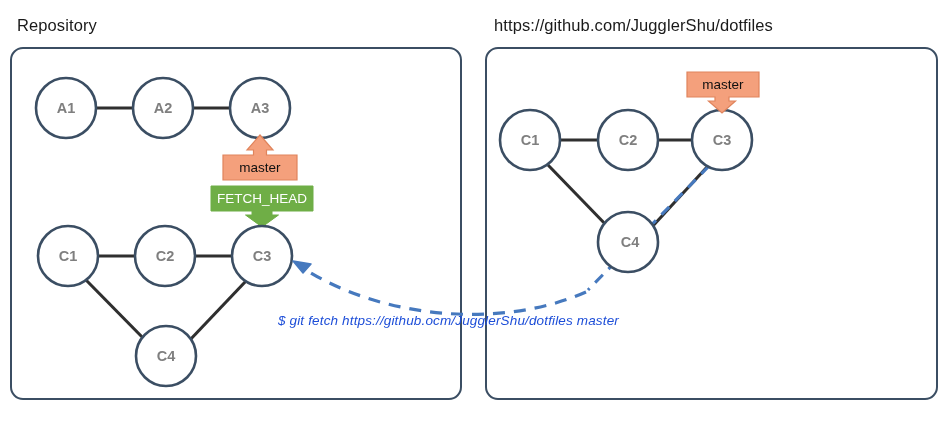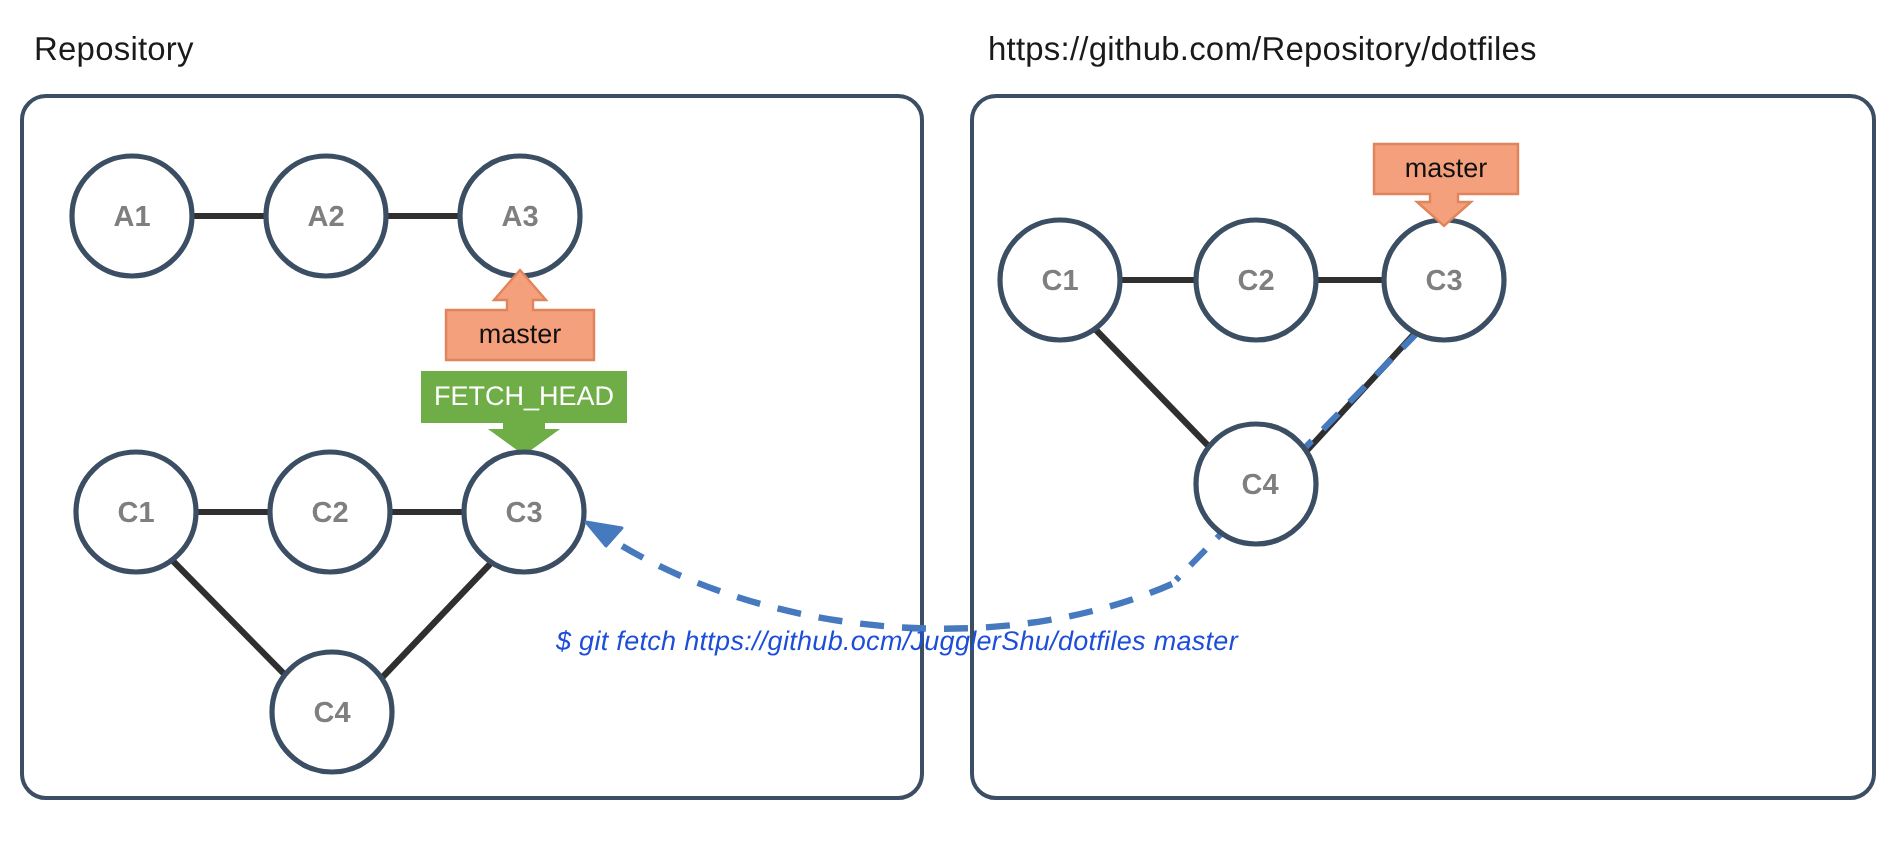--- a/index.html
+++ b/index.html
@@ -116,21 +116,21 @@
     letter-spacing: 0.15px;
   }
 </style>
 </head>
 <body>
 
 <div id="stage">
 
   <div class="panel-title" id="title-left">Repository</div>
 
-  <div class="panel-title" id="title-right">https://github.com/Repository/dotfiles</div>
+  <div class="panel-title" id="title-right">https://github.com/JugglerShu/dotfiles</div>
 
   <div class="panel" id="panel-left"></div>
 
   <div class="panel" id="panel-right"></div>
 
   <svg class="layer" id="graph-layer" viewBox="0 0 945 424">
 
     <g>
       <line class="edge" x1="96" y1="108" x2="133" y2="108"></line>
       <line class="edge" x1="193" y1="108" x2="230" y2="108"></line>

